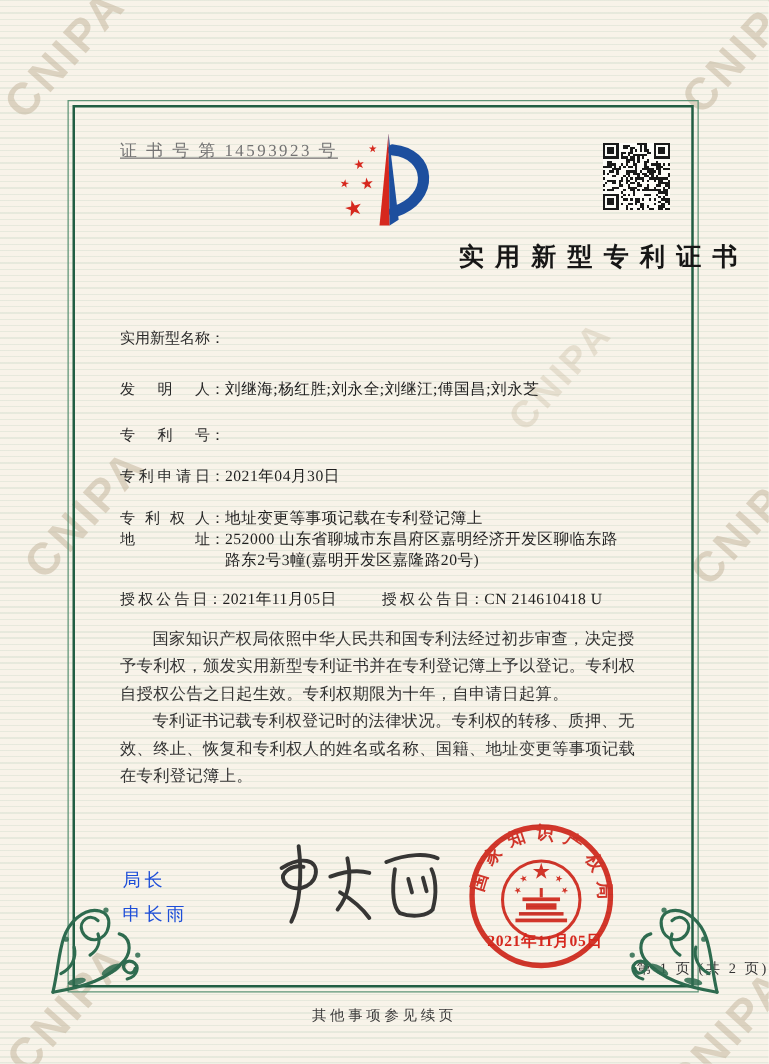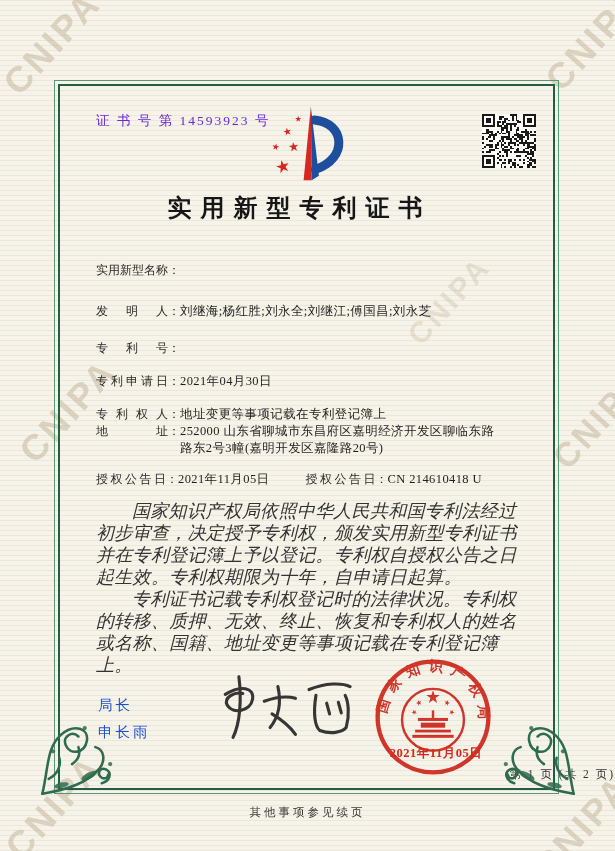--- a/index.html
+++ b/index.html
@@ -28,45 +28,45 @@
   .frame-outer{
     position:absolute;left:54px;top:80px;width:503px;height:712px;
     border:1px solid #5d9477;
   }
   .frame-inner{
     position:absolute;left:3px;top:3px;right:3px;bottom:3px;
     border:2px solid #215e43;
   }
   .cert-no{
     position:absolute;left:96px;top:112px;
-    font-size:13.5px;letter-spacing:2px;color:#6d28d9;
+    font-size:13.5px;letter-spacing:2px;color:#737373;text-decoration:underline;
   }
   .logo{position:absolute;left:262px;top:102px;width:94px;height:90px;}
   .qr{position:absolute;left:482px;top:114px;width:54px;height:54px;}
   .title{
-    position:absolute;left:0;right:16px;top:192px;text-align:center;
-    font-size:24px;font-weight:bold;letter-spacing:9px;color:#161616;
+    position:absolute;left:0;right:16px;top:192px;text-align:right;
+    font-size:20px;font-weight:bold;letter-spacing:9px;color:#161616;
   }
   .fields{position:absolute;left:96px;top:262px;width:428px;font-size:12px;}
   .field-row{display:flex;line-height:17px;}
   .fr1{margin-bottom:24px;align-items:center;} .fr2{margin-bottom:20px;} .fr3{margin-bottom:16px;}
   .fr4{margin-bottom:16px;} .fr5{} .fr6{margin-bottom:14px;}
   .field-label{
     display:inline-block;width:72px;flex:none;
     text-align:justify;text-align-last:justify;color:#2a2a2a;
   }
   .colon{flex:none;}
   .field-value{flex:1;font-size:12.5px;letter-spacing:.4px;white-space:pre-line;color:#1f1f1f;}
   .grant-row{display:flex;margin-top:3px;line-height:17px;}
   .grant-pair{display:flex;}
   .grant-pair .field-label{width:70px;}
   .gp2{margin-left:36px;}
   .body-text{
     position:absolute;left:96px;top:500px;width:424px;
-    font-size:18px;line-height:22px;font-style:italic;
+    font-size:13px;line-height:22px;
     letter-spacing:.3px;color:#333;
   }
   .body-text p{margin:0;text-indent:2em;}
   .commissioner{
     position:absolute;left:98px;top:692px;
     font-size:14.5px;line-height:27px;letter-spacing:3px;color:#1d4ed8;
   }
   .signature{position:absolute;left:196px;top:670px;width:156px;height:82px;}
   .corner-orn{position:absolute;width:106px;height:106px;z-index:2;}
   .corner-bl{left:36px;top:692px;}

